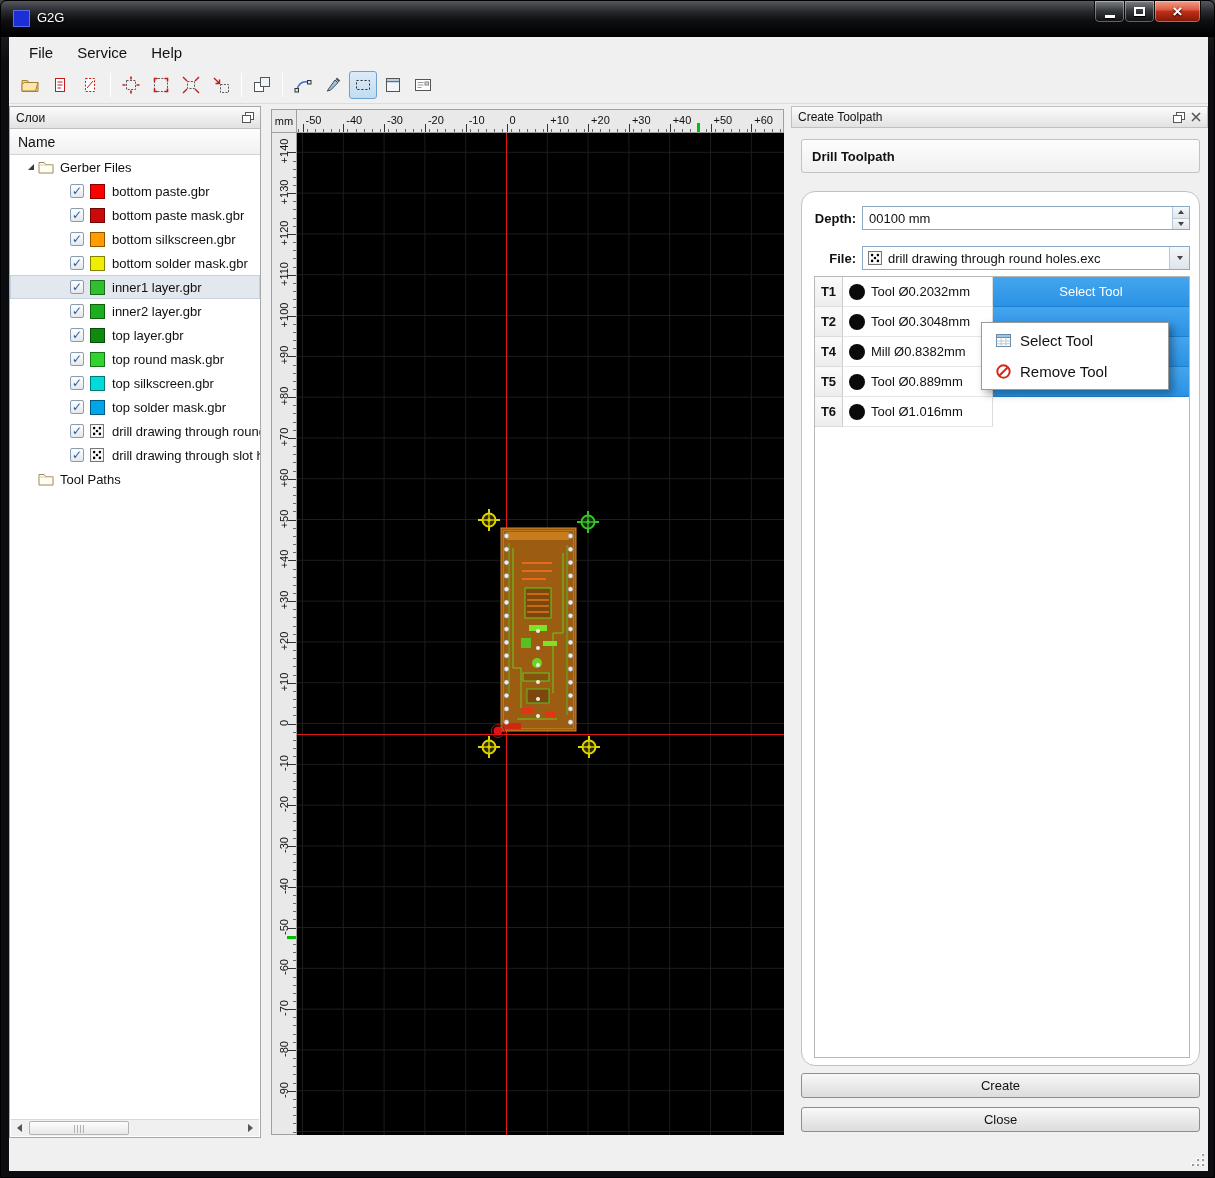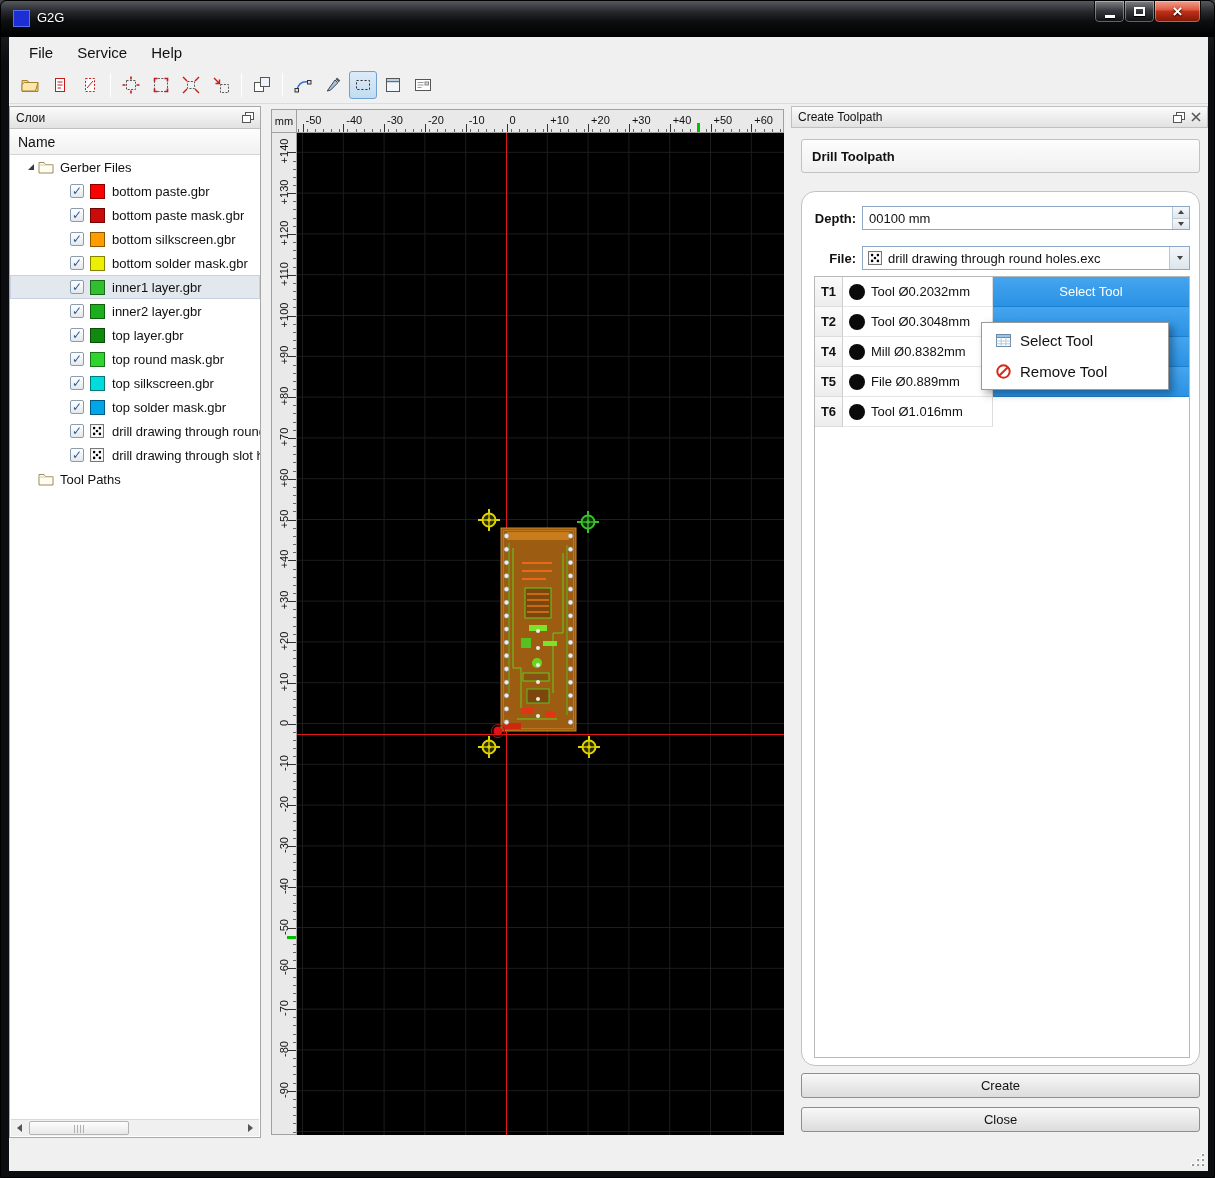--- a/index.html
+++ b/index.html
@@ -900,21 +900,21 @@
                   <span class="ap-txt">Mill Ø0.8382mm</span>
                 </div>
                 <div class="t-tool">
                   <span class="tool-txt"></span>
                 </div>
               </div>
               <div class="t-row">
                 <div class="t-vh">T5</div>
                 <div class="t-ap">
                   <span class="ap-dot"></span>
-                  <span class="ap-txt">File Ø0.889mm</span>
+                  <span class="ap-txt">Tool Ø0.889mm</span>
                 </div>
                 <div class="t-tool">
                   <span style="display:flex">
                     <svg width="11" height="15" viewBox="0 0 11 15">
                       <rect x="3.8" y="0.5" width="3.4" height="8" fill="#fff"></rect>
                       <path d="M3.8 8.5h3.4L5.5 14z" fill="#fff"></path>
                     </svg>
                   </span>
                   <span class="tool-txt">Drill (Ø0.9 mm)</span>
                 </div>

